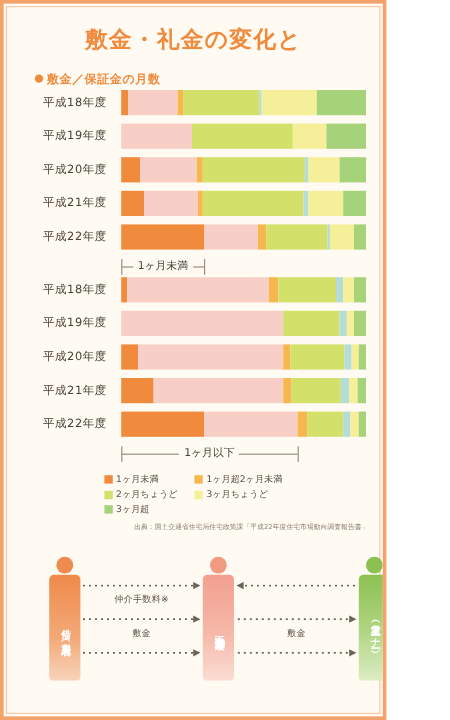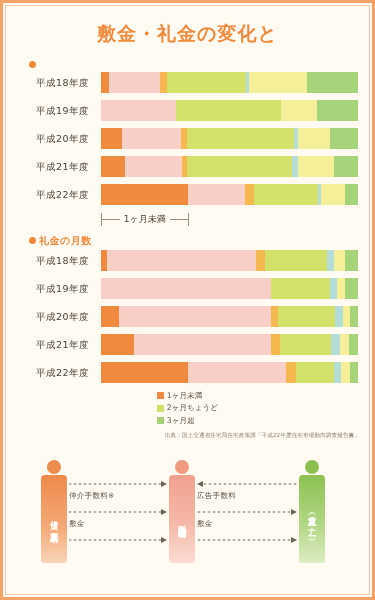--- a/index.html
+++ b/index.html
@@ -4,21 +4,21 @@
 <style>
   html,body{margin:0;padding:0;}
   body{
     width:375px;height:600px;
     background:#ffffff;
     font-family:"DejaVu Sans","Liberation Sans",sans-serif;
     overflow:hidden;
   }
   #page{
     position:relative;
-    width:375px;height:600px;
+    width:322px;height:600px;
     box-sizing:border-box;
     background:#fffaf2;
     border:3px solid #f3a26a;
     padding:0;
     overflow:hidden;
   }
   #page:before{
     content:"";position:absolute;inset:2px;border:1px solid #f7c9a5;pointer-events:none;
   }
 
@@ -193,36 +193,36 @@
   .arrow-l{
     width:0;height:0;flex:0 0 auto;
     border-right:6px solid #6d6258;
     border-top:3.5px solid transparent;
     border-bottom:3.5px solid transparent;
   }
   .flow-lbl{
     position:absolute;
     font-size:7.5px;
     color:#5a4f45;
-    text-align:left;
+    text-align:center;
     letter-spacing:0.3px;
     white-space:nowrap;
   }
 </style>
 </head>
 <body>
 
 <div id="page">
 
   <div class="title-wrap">
     <div class="title-line">敷金・礼金の変化と</div>
   </div>
 
   <div class="sec-head">
-    <span class="dot"></span>
+    <span class="dot"></span><span>敷金／保証金の月数</span>
   </div>
   <div class="chart" id="chart0">
       <div class="row">
         <div class="row-label">平成18年度</div>
         <div class="bar">
           <div class="seg" title="1ヶ月未満 3%" style="width: 3%; background: rgb(240, 138, 60);"></div>
           <div class="seg" title="1ヶ月ちょうど 20%" style="width: 20%; background: rgb(247, 207, 198);"></div>
           <div class="seg" title="1ヶ月超2ヶ月未満 2.5%" style="width: 2.5%; background: rgb(246, 184, 78);"></div>
           <div class="seg" title="2ヶ月ちょうど 31%" style="width: 31%; background: rgb(211, 224, 106);"></div>
           <div class="seg" title="2ヶ月超3ヶ月未満 1%" style="width: 1%; background: rgb(181, 221, 216);"></div>
@@ -276,23 +276,20 @@
         </div>
       </div>
       <div class="bracket">
         <div class="line" style="left: 0%; width: 34%;"></div>
         <div class="tickL" style="left: 0%;"></div>
         <div class="tickR" style="left: 34%;"></div>
         <div class="blabel" style="left: 17%;">1ヶ月未満</div>
       </div>
     </div>
 
-  <div class="sec-head">
-    <span class="dot"></span><span>礼金の月数</span>
-  </div>
   <div class="chart" id="chart1">
       <div class="row">
         <div class="row-label">平成18年度</div>
         <div class="bar">
           <div class="seg" title="1ヶ月未満 2.5%" style="width: 2.5%; background: rgb(240, 138, 60);"></div>
           <div class="seg" title="1ヶ月ちょうど 58%" style="width: 58%; background: rgb(247, 207, 198);"></div>
           <div class="seg" title="1ヶ月超2ヶ月未満 3.5%" style="width: 3.5%; background: rgb(246, 184, 78);"></div>
           <div class="seg" title="2ヶ月ちょうど 24%" style="width: 24%; background: rgb(211, 224, 106);"></div>
           <div class="seg" title="2ヶ月超3ヶ月未満 2.5%" style="width: 2.5%; background: rgb(181, 221, 216);"></div>
           <div class="seg" title="3ヶ月ちょうど 4.5%" style="width: 4.5%; background: rgb(245, 239, 154);"></div>
@@ -338,37 +335,53 @@
         <div class="bar">
           <div class="seg" title="1ヶ月未満 34%" style="width: 34%; background: rgb(240, 138, 60);"></div>
           <div class="seg" title="1ヶ月ちょうど 38%" style="width: 38%; background: rgb(247, 207, 198);"></div>
           <div class="seg" title="1ヶ月超2ヶ月未満 4%" style="width: 4%; background: rgb(246, 184, 78);"></div>
           <div class="seg" title="2ヶ月ちょうど 14.5%" style="width: 14.5%; background: rgb(211, 224, 106);"></div>
           <div class="seg" title="2ヶ月超3ヶ月未満 3%" style="width: 3%; background: rgb(181, 221, 216);"></div>
           <div class="seg" title="3ヶ月ちょうど 3.5%" style="width: 3.5%; background: rgb(245, 239, 154);"></div>
           <div class="seg" title="3ヶ月超 3%" style="width: 3%; background: rgb(166, 211, 122);"></div>
         </div>
       </div>
+      <div class="bracket">
+        <div class="line" style="left: 0%; width: 72%;"></div>
+        <div class="tickL" style="left: 0%;"></div>
+        <div class="tickR" style="left: 72%;"></div>
+        <div class="blabel" style="left: 36%;">1ヶ月以下</div>
+      </div>
     </div>
 
   <div class="legend" id="legend">
       <div class="legend-col">
         <div class="legend-item">
           <span class="legend-sw" style="background: rgb(240, 138, 60);"></span>
           <span>1ヶ月未満</span>
         </div>
         <div class="legend-item">
           <span class="legend-sw" style="background: rgb(211, 224, 106);"></span>
           <span>2ヶ月ちょうど</span>
         </div>
         <div class="legend-item">
           <span class="legend-sw" style="background: rgb(166, 211, 122);"></span>
           <span>3ヶ月超</span>
         </div>
       </div>
+      <div class="legend-col">
+        <div class="legend-item">
+          <span class="legend-sw" style="background: rgb(246, 184, 78);"></span>
+          <span>1ヶ月超2ヶ月未満</span>
+        </div>
+        <div class="legend-item">
+          <span class="legend-sw" style="background: rgb(245, 239, 154);"></span>
+          <span>3ヶ月ちょうど</span>
+        </div>
+      </div>
     </div>
 
   <div class="source">出典：国土交通省住宅局住宅政策課「平成22年度住宅市場動向調査報告書」</div>
 
   <div class="flow" id="flow">
       <div class="actor a1" style="left: 20px;">
         <div class="head"></div>
         <div class="body">借り主（入居者）</div>
       </div>
       <div class="actor a2" style="left: 148px;">
@@ -390,21 +403,20 @@
       </div>
       <div class="flow-lbl" style="left: 48px; width: 98px; top: 67px;">敷金</div>
       <div class="flowline" style="left: 48px; width: 98px; top: 82px;">
         <div class="dots"></div>
         <div class="arrow-r"></div>
       </div>
       <div class="flowline" style="left: 176px; width: 100px; top: 26px;">
         <div class="arrow-l"></div>
         <div class="dots"></div>
       </div>
-      <div class="flow-lbl" style="left: 176px; width: 100px; top: 39px;">広告手数料</div>
       <div class="flowline" style="left: 176px; width: 100px; top: 54px;">
         <div class="dots"></div>
         <div class="arrow-r"></div>
       </div>
       <div class="flow-lbl" style="left: 176px; width: 100px; top: 67px;">敷金</div>
       <div class="flowline" style="left: 176px; width: 100px; top: 82px;">
         <div class="dots"></div>
         <div class="arrow-r"></div>
       </div>
     </div>

